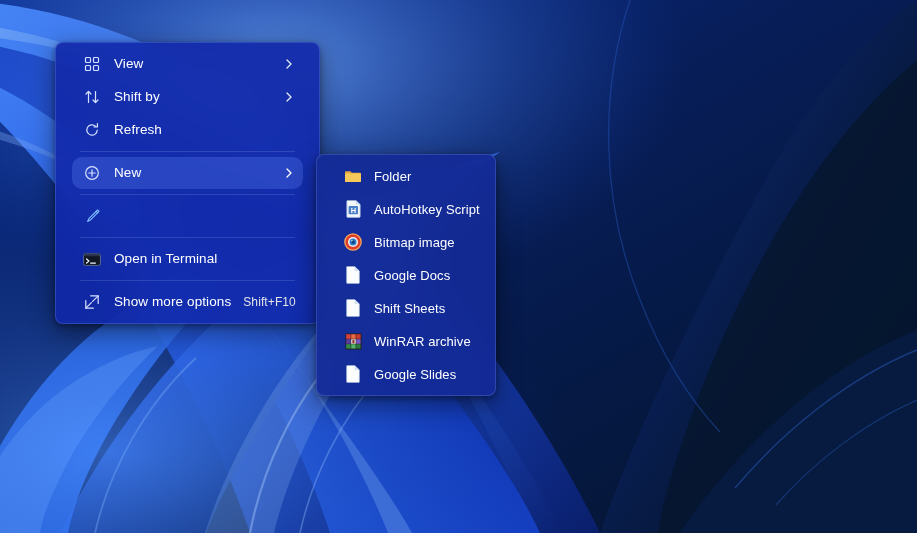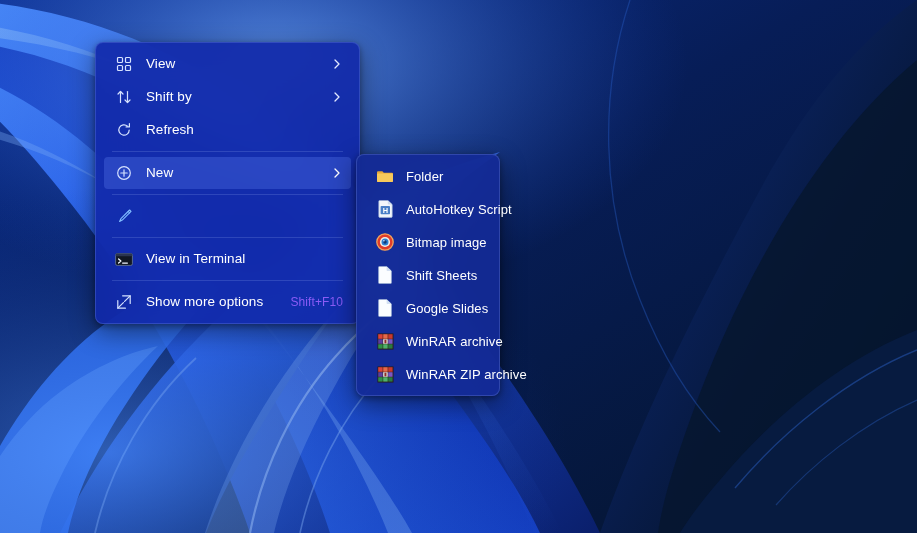--- a/index.html
+++ b/index.html
@@ -14,52 +14,51 @@
   #wallpaper { position:absolute; inset:0; overflow:hidden; background:#04152e; }
   #wallpaper svg { position:absolute; inset:0; width:100%; height:100%; display:block; }
 
   
   .menu {
     position:absolute;
     background:rgba(17,40,168,0.90);
     border:1px solid rgba(150,175,255,0.22);
     border-radius:8px;
     box-shadow:0 8px 26px rgba(0,0,0,0.45), 0 2px 6px rgba(0,0,0,0.35);
-    padding:4px 4px;
+    padding:4px 12px;
     -webkit-backdrop-filter:blur(22px);
     backdrop-filter:blur(22px);
     color:#ffffff;
     user-select:none;
-    margin-left:40px;
   }
   #main-menu { left:55px; top:42px; width:265px; }
-  #new-submenu { left:316px; top:154px; width:144px; background:rgba(19,42,150,0.93); }
+  #new-submenu { left:316px; top:154px; width:180px; background:rgba(19,42,150,0.93); }
 
   .menu-item {
     display:flex; align-items:center;
     height:32px; margin:1px 4px;
     padding:0 8px 0 10px;
     border-radius:4px;
     font-size:13.5px;
     line-height:1;
     white-space:nowrap;
     cursor:default;
   }
-  .menu-item.highlight { background:rgba(88,120,235,0.34); }
+  .menu-item.highlight { background:rgba(88,120,235,0.34);border-radius:10px; }
 
   .mi-icon {
     width:20px; height:20px;
     flex:0 0 20px;
     margin-right:12px;
     display:flex; align-items:center; justify-content:center;
     position:relative;
   }
   .mi-icon svg { display:block; }
   .mi-label { flex:1 1 auto; letter-spacing:0.1px; }
-  .mi-accel { font-size:12px; color:#8b5cf6; margin-left:12px; letter-spacing:0.1px; }
+  .mi-accel { font-size:12px; color:#e5e5e5; margin-left:12px; letter-spacing:0.1px; }
   .mi-chevron { flex:0 0 auto; margin-left:8px; display:flex; align-items:center; }
 
   .separator { height:1px; background:rgba(170,195,255,0.18); margin:5px 12px; }
 
   
   #new-submenu .menu-item { height:32px; font-size:13px; padding-left:10px; }
   #new-submenu .mi-icon { margin-right:11px; }
 </style>
 </head>
 <body>
@@ -218,21 +217,21 @@
 
   <div class="menu-item">
     <span class="mi-icon">
       <svg width="18" height="15" viewBox="0 0 18 15">
         <rect x="0.6" y="1.6" width="16.8" height="11.8" rx="1.6" fill="#111722" stroke="#5f7295" stroke-width="0.9"></rect>
         <rect x="0.6" y="1.6" width="16.8" height="2.6" rx="1.3" fill="#2b3550"></rect>
         <polyline points="3.6,7.0 5.9,9.0 3.6,11.0" fill="none" stroke="#f2f6ff" stroke-width="1.25" stroke-linecap="round" stroke-linejoin="round"></polyline>
         <line x1="7.6" y1="11.0" x2="12.4" y2="11.0" stroke="#f2f6ff" stroke-width="1.25" stroke-linecap="round"></line>
       </svg>
     </span>
-    <span class="mi-label">View in Terminal</span>
+    <span class="mi-label">Open in Terminal</span>
   </div>
 
   <div class="separator"></div>
 
   <div class="menu-item">
     <span class="mi-icon">
       <svg width="16" height="16" viewBox="0 0 16 16" fill="none" stroke="#d6e2ff" stroke-width="1.2" stroke-linecap="round" stroke-linejoin="round">
         <polyline points="6.6,1.8 14.2,1.8 14.2,9.4"></polyline>
         <polyline points="9.4,14.2 1.8,14.2 1.8,6.6"></polyline>
         <line x1="14.2" y1="1.8" x2="8.6" y2="7.4"></line>
@@ -276,39 +275,38 @@
         <circle cx="9" cy="9" r="8.2" fill="none" stroke="#f3a35c" stroke-width="1.3"></circle>
         <circle cx="9" cy="9" r="5.1" fill="#f2efe6"></circle>
         <circle cx="9" cy="9" r="3.5" fill="#2a7fd4"></circle>
         <circle cx="9" cy="9" r="1.7" fill="#123a72"></circle>
         <circle cx="7.9" cy="7.8" r="0.8" fill="#cfe5ff"></circle>
       </svg>
     </span>
     <span class="mi-label">Bitmap image</span>
   </div>
 
-
   <div class="menu-item">
     <span class="mi-icon">
       <svg width="14" height="18" viewBox="0 0 14 18">
         <path d="M0.6 1.2a.8.8 0 0 1 .8-.8h7.2L13.4 5v11.8a.8.8 0 0 1-.8.8H1.4a.8.8 0 0 1-.8-.8z" fill="#fbfdff" stroke="#9db3d2" stroke-width="0.7"></path>
         <path d="M8.6 0.4 L13.4 5 H9.4a.8.8 0 0 1-.8-.8z" fill="#d3e0f2"></path>
       </svg>
     </span>
-    <span class="mi-label">Shift Sheets</span>
+    <span class="mi-label">Google Docs</span>
   </div>
 
   <div class="menu-item">
     <span class="mi-icon">
       <svg width="14" height="18" viewBox="0 0 14 18">
         <path d="M0.6 1.2a.8.8 0 0 1 .8-.8h7.2L13.4 5v11.8a.8.8 0 0 1-.8.8H1.4a.8.8 0 0 1-.8-.8z" fill="#fbfdff" stroke="#9db3d2" stroke-width="0.7"></path>
         <path d="M8.6 0.4 L13.4 5 H9.4a.8.8 0 0 1-.8-.8z" fill="#d3e0f2"></path>
       </svg>
     </span>
-    <span class="mi-label">Google Slides</span>
+    <span class="mi-label">Shift Sheets</span>
   </div>
 
   <div class="menu-item">
     <span class="mi-icon">
       <svg width="17" height="17" viewBox="0 0 17 17">
         <rect x="0.5" y="0.5" width="16" height="16" fill="#2b1b12"></rect>
         <rect x="1.2" y="1.2" width="4.5" height="4.6" fill="#d9433a"></rect>
         <rect x="6.2" y="1.2" width="4.5" height="4.6" fill="#e6684a"></rect>
         <rect x="11.2" y="1.2" width="4.4" height="4.6" fill="#c7392f"></rect>
         <rect x="1.2" y="6.2" width="4.5" height="4.6" fill="#5b3fa0"></rect>
@@ -316,32 +314,24 @@
         <rect x="11.2" y="6.2" width="4.4" height="4.6" fill="#7b56c4"></rect>
         <rect x="1.2" y="11.2" width="4.5" height="4.4" fill="#2f8f4a"></rect>
         <rect x="6.2" y="11.2" width="4.5" height="4.4" fill="#4fb36a"></rect>
         <rect x="11.2" y="11.2" width="4.4" height="4.4" fill="#2a7a41"></rect>
         <rect x="7.4" y="6.6" width="2.1" height="3.8" fill="#8e2f26"></rect>
       </svg>
     </span>
     <span class="mi-label">WinRAR archive</span>
   </div>
 
-
-  <div class="menu-item">
-    <span class="mi-icon">
-      <svg width="17" height="17" viewBox="0 0 17 17">
-        <rect x="0.5" y="0.5" width="16" height="16" fill="#2b1b12"></rect>
-        <rect x="1.2" y="1.2" width="4.5" height="4.6" fill="#d9433a"></rect>
-        <rect x="6.2" y="1.2" width="4.5" height="4.6" fill="#e6684a"></rect>
-        <rect x="11.2" y="1.2" width="4.4" height="4.6" fill="#c7392f"></rect>
-        <rect x="1.2" y="6.2" width="4.5" height="4.6" fill="#5b3fa0"></rect>
-        <rect x="6.2" y="6.2" width="4.5" height="4.6" fill="#f0f2f5"></rect>
-        <rect x="11.2" y="6.2" width="4.4" height="4.6" fill="#7b56c4"></rect>
-        <rect x="1.2" y="11.2" width="4.5" height="4.4" fill="#2f8f4a"></rect>
-        <rect x="6.2" y="11.2" width="4.5" height="4.4" fill="#4fb36a"></rect>
-        <rect x="11.2" y="11.2" width="4.4" height="4.4" fill="#2a7a41"></rect>
-        <rect x="7.4" y="6.6" width="2.1" height="3.8" fill="#8e2f26"></rect>
-      </svg>
-    </span>
-    <span class="mi-label">WinRAR ZIP archive</span>
-  </div>
+  <div class="menu-item">
+    <span class="mi-icon">
+      <svg width="14" height="18" viewBox="0 0 14 18">
+        <path d="M0.6 1.2a.8.8 0 0 1 .8-.8h7.2L13.4 5v11.8a.8.8 0 0 1-.8.8H1.4a.8.8 0 0 1-.8-.8z" fill="#fbfdff" stroke="#9db3d2" stroke-width="0.7"></path>
+        <path d="M8.6 0.4 L13.4 5 H9.4a.8.8 0 0 1-.8-.8z" fill="#d3e0f2"></path>
+      </svg>
+    </span>
+    <span class="mi-label">Google Slides</span>
+  </div>
+
+
 </div>
 
 </body></html>

